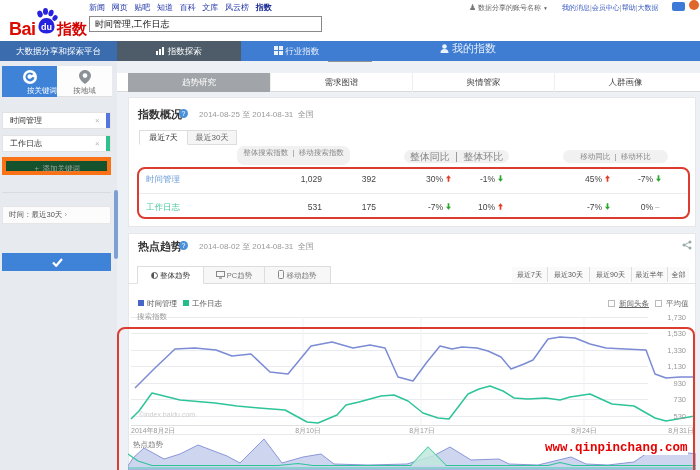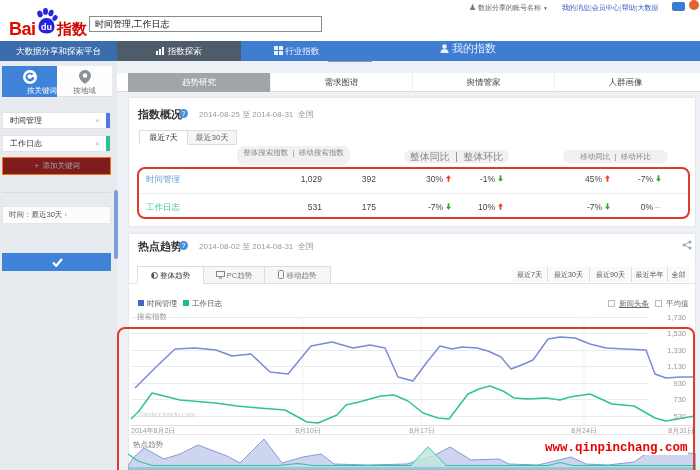--- a/index.html
+++ b/index.html
@@ -17,20 +17,21 @@
 <svg class="abs" style="left:35px;top:7px;" width="23" height="28" viewBox="0 0 23 28">
   <ellipse cx="5" cy="7" rx="2.6" ry="3.4" fill="#2722dd" transform="rotate(-20 5 7)"></ellipse>
   <ellipse cx="10.5" cy="4.4" rx="2.5" ry="3.4" fill="#2722dd"></ellipse>
   <ellipse cx="16" cy="6" rx="2.5" ry="3.3" fill="#2722dd" transform="rotate(18 16 6)"></ellipse>
   <ellipse cx="20" cy="11" rx="2.3" ry="3" fill="#2722dd" transform="rotate(40 20 11)"></ellipse>
   <path d="M11.5 11 C6 11 3.5 16 3.5 19.5 C3.5 23.5 6 26.5 11.5 26.5 C17 26.5 19.5 23.5 19.5 19.5 C19.5 16 17 11 11.5 11 Z" fill="#2722dd"></path>
   <text x="11.5" y="23" font-size="9" font-weight="bold" fill="#fff" text-anchor="middle" font-family="Liberation Sans">du</text>
 </svg>
 <div class="abs" style="left:57px;top:20px;font-size:15px;font-weight:bold;color:#d20602;">指数</div>
 
+<div class="abs" style="left:89px;top:2px;font-size:8px;color:#2135a8;letter-spacing:0;">新闻&nbsp;&nbsp;&nbsp;网页&nbsp;&nbsp;&nbsp;贴吧&nbsp;&nbsp;&nbsp;知道&nbsp;&nbsp;&nbsp;百科&nbsp;&nbsp;&nbsp;文库&nbsp;&nbsp;&nbsp;风云榜&nbsp;&nbsp;&nbsp;<b style="color:#1b2c96;">指数</b></div>
 
 <div class="abs" style="left:89px;top:16px;width:233px;height:16px;border:1px solid #8a8a8a;background:#fff;font-size:9px;color:#111;line-height:14px;padding-left:5px;">时间管理,工作日志</div>
 <div class="abs" style="left:328px;top:17px;width:44px;height:18px;border:1px solid #949494;background:linear-gradient(#f9f9f9,#e4e4e4);font-size:8px;color:#333;text-align:center;line-height:16px;margin-top:27px;">百度一下</div>
 
 <div class="abs" style="left:469px;top:2.5px;font-size:7px;color:#666;"><span style="font-size:8px;color:#777;">♟</span> 数据分享的账号名称 <span style="font-size:5px;">▼</span></div>
 <div class="abs" style="left:562px;top:2.5px;font-size:7px;color:#3356c0;">我的消息<span style="color:#999;">|</span>会员中心<span style="color:#999;">|</span>帮助<span style="color:#999;">|</span>大数据</div>
 <div class="abs" style="left:672px;top:2px;width:13px;height:9px;background:#3b7ad6;border-radius:2px;"></div>
 <div class="abs" style="left:689px;top:0px;width:10px;height:10px;background:#e0662c;border-radius:50%;"></div>
 
 <div class="abs" style="left:0;top:41px;width:700px;height:20px;background:#3f7dd3;"></div>
@@ -76,21 +77,21 @@
 <div class="abs" style="left:2px;top:112px;width:109px;height:17px;background:#fff;border:1px solid #e3e3e3;">
   <div class="abs" style="left:7px;top:0;font-size:8px;color:#333;line-height:15px;">时间管理</div>
   <div class="abs" style="left:92px;top:0;font-size:8px;color:#b5b5b5;line-height:15px;">×</div>
   <div class="abs" style="right:0;top:0;width:4px;height:15px;background:#5577dd;"></div>
 </div>
 <div class="abs" style="left:2px;top:135px;width:109px;height:17px;background:#fff;border:1px solid #e3e3e3;">
   <div class="abs" style="left:7px;top:0;font-size:8px;color:#333;line-height:15px;">工作日志</div>
   <div class="abs" style="left:92px;top:0;font-size:8px;color:#b5b5b5;line-height:15px;">×</div>
   <div class="abs" style="right:0;top:0;width:4px;height:15px;background:#2fc08e;"></div>
 </div>
-<div class="abs" style="left:2px;top:157px;width:109px;height:18px;background:#7f1d1d;border:1px solid #f97316;text-align:center;font-size:7.5px;color:#a2a2a2;line-height:16px;">＋ 添加关键词</div>
+<div class="abs" style="left:2px;top:157px;width:109px;height:18px;background:#14532d;border:4px solid #f97316;text-align:center;font-size:7.5px;color:#a2a2a2;line-height:16px;">＋ 添加关键词</div>
 
 <div class="abs" style="left:2px;top:192px;width:109px;height:1px;background:#d8dce2;"></div>
 <div class="abs" style="left:2px;top:206px;width:109px;height:18px;background:#fcfcfc;border:1px solid #e6e6e6;font-size:7.5px;color:#555;line-height:16px;"><span style="margin-left:6px;">时间：最近30天 <span style="color:#999;">›</span></span></div>
 
 <div class="abs" style="left:2px;top:253px;width:109px;height:18px;background:#3f83d8;">
   <svg class="abs" style="left:50px;top:5px;" width="11" height="9" viewBox="0 0 11 9">
         <path d="M1 4.5 L4.2 7.8 L10 1" stroke="#fff" stroke-width="2.2" fill="none"></path>
       </svg>
 </div>
 

